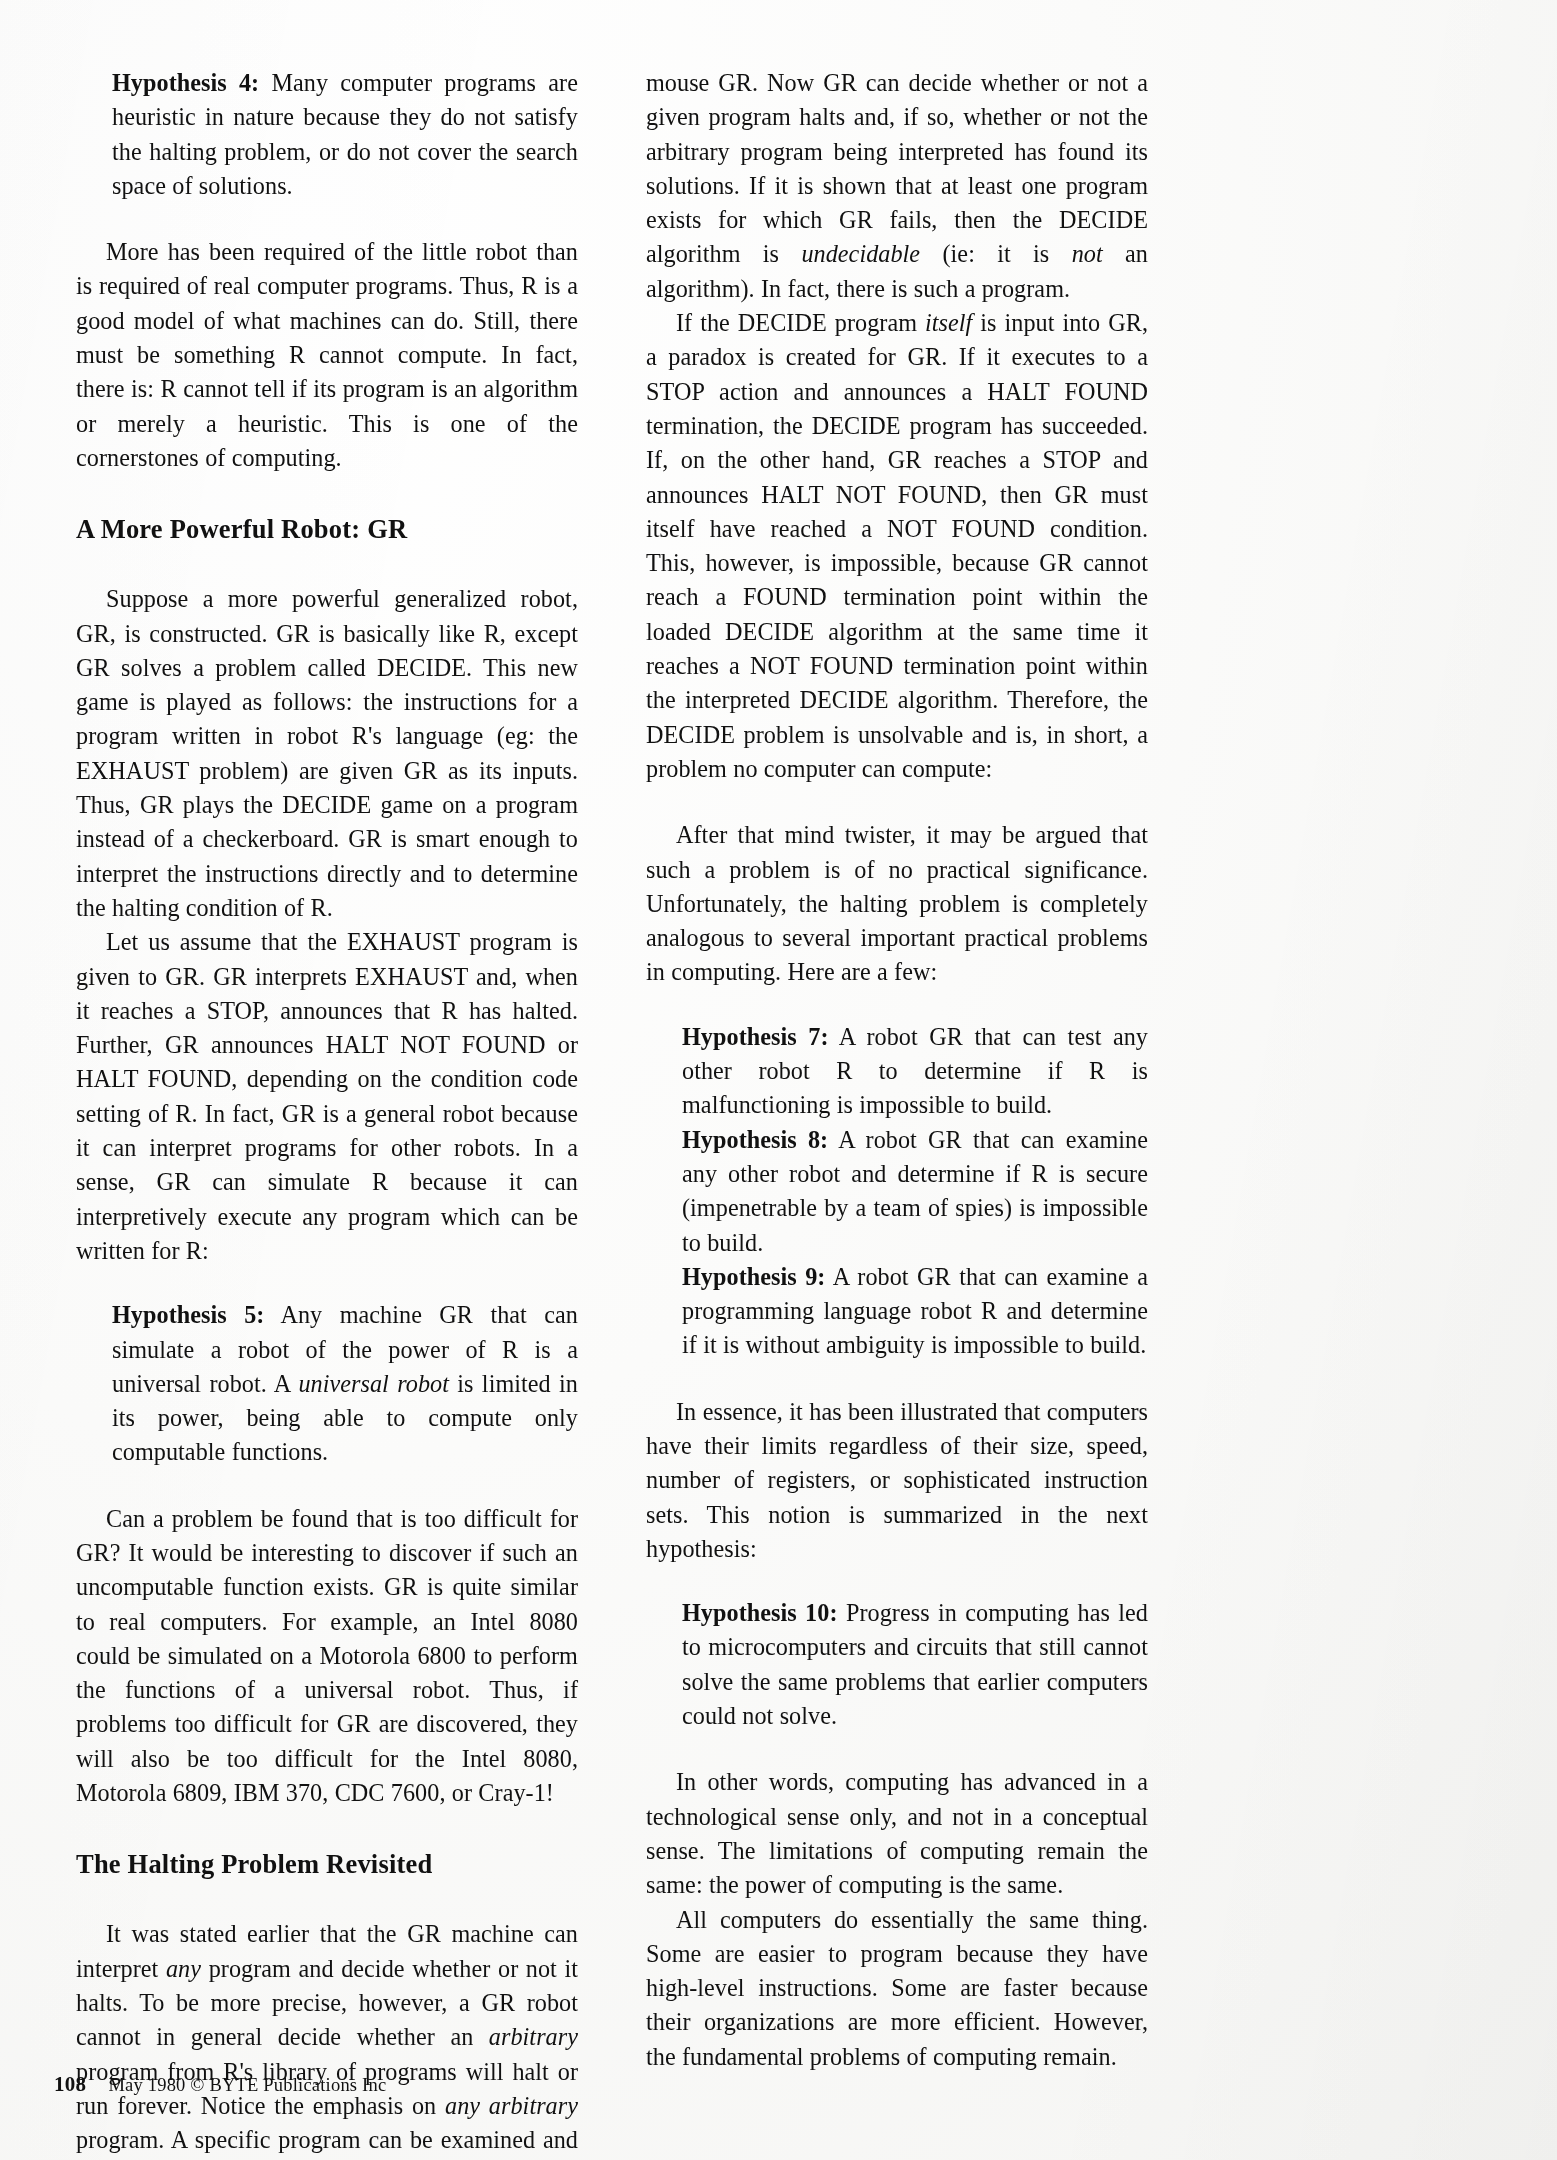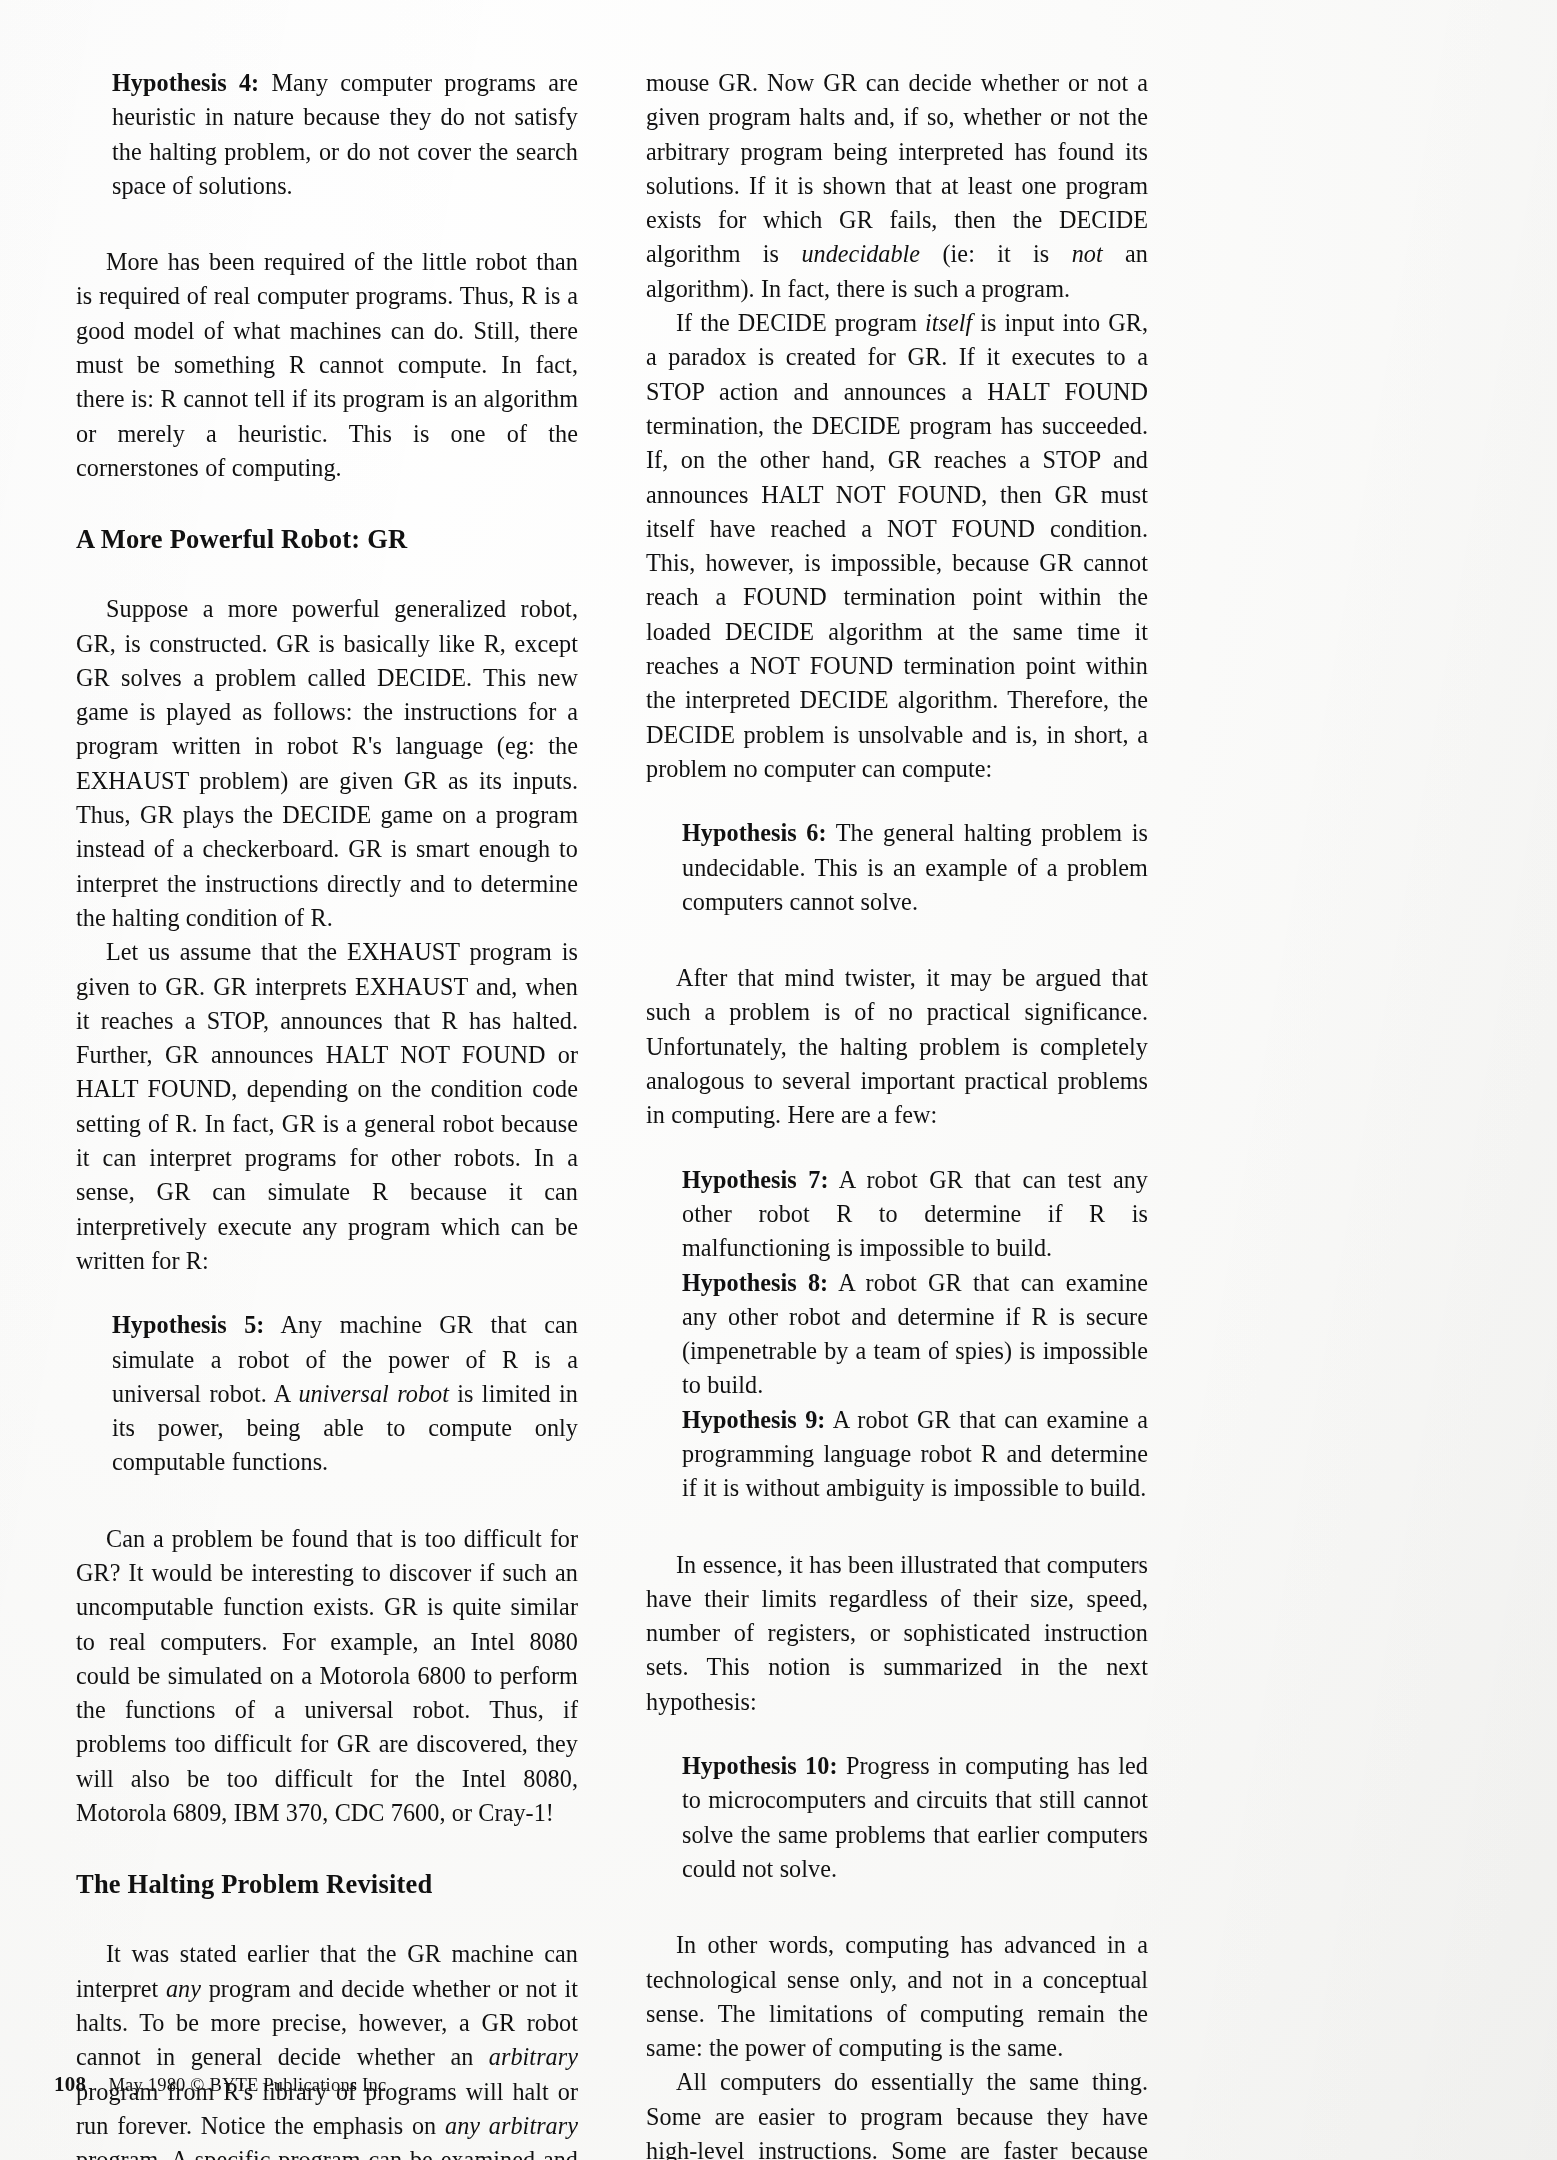--- a/index.html
+++ b/index.html
@@ -47,21 +47,21 @@
     font-size: 24.2px;
     line-height: 34.3px;
     text-align: justify;
     text-justify: inter-word;
     hyphens: none;
     letter-spacing: 0.05px;
     word-spacing: 0.2px;
   }
   p.indent { text-indent: 30px; margin-top: 36px; }
   p.noindent { text-indent: 0; }
-  p.gap { margin-top: 42px; }
+  p.gap { margin-top: 32px; }
   p.tight { margin-top: 0; }
 
   
   .hyp {
     margin: 30px 0 0 0;
     padding: 0 0 0 36px;
   }
   .hyp p {
     text-align: justify;
     font-size: 24.2px;
@@ -132,23 +132,20 @@
     <p class="indent"><span>It was stated earlier that the GR machine can interpret </span><i>any</i><span> program and decide whether or not it halts. To be more precise, however, a GR robot cannot in general decide whether an </span><i>arbitrary</i><span> program from R's library of programs will halt or run forever. Notice the emphasis on </span><i>any arbitrary</i><span> program. A specific program can be examined and it can be determined that it will halt. This was done for the EXHAUST program. However, a decide algorithm is being sought that can be written before any program from R is tried. Thus, the DECIDE program must be smart enough to handle any program it is given. This is where the problem appears. Suppose a program is written in the language suggested earlier for R. This language made R powerful enough to compute anything that robots can compute. Thus, the DECIDE algorithm can be written in this language. The DECIDE algorithm is loaded into a mouse just like R, and it becomes super-</span></p>
 
   </div>
 
   <div class="col">
 
     <p class="noindent"><span>mouse GR. Now GR can decide whether or not a given program halts and, if so, whether or not the arbitrary program being interpreted has found its solutions. If it is shown that at least one program exists for which GR fails, then the DECIDE algorithm is </span><i>undecidable</i><span> (ie: it is </span><i>not</i><span> an algorithm). In fact, there is such a program.</span></p>
 
     <p class="indent tight"><span>If the DECIDE program </span><i>itself</i><span> is input into GR, a paradox is created for GR. If it executes to a STOP action and announces a HALT FOUND termination, the DECIDE program has succeeded. If, on the other hand, GR reaches a STOP and announces HALT NOT FOUND, then GR must itself have reached a NOT FOUND condition. This, however, is impossible, because GR cannot reach a FOUND termination point within the loaded DECIDE algorithm at the same time it reaches a NOT FOUND termination point within the interpreted DECIDE algorithm. Therefore, the DECIDE problem is unsolvable and is, in short, a problem no computer can compute:</span></p>
 
-    <div class="hyp">
-      <p class="noindent"><b>Hypothesis 6:</b><span> The general halting problem is undecidable. This is an example of a problem computers cannot solve.</span></p>
-    </div>
 
     <p class="indent gap">After that mind twister, it may be argued that such a problem is of no practical significance. Unfortunately, the halting problem is completely analogous to several important practical problems in computing. Here are a few:</p>
 
     <div class="hyp">
       <p class="noindent"><b>Hypothesis 7:</b><span> A robot GR that can test any other robot R to determine if R is malfunctioning is impossible to build.</span></p>
     </div>
 
     <div class="hyp tightblock">
       <p class="noindent"><b>Hypothesis 8:</b><span> A robot GR that can examine any other robot and determine if R is secure (impenetrable by a team of spies) is impossible to build.</span></p>
     </div>

